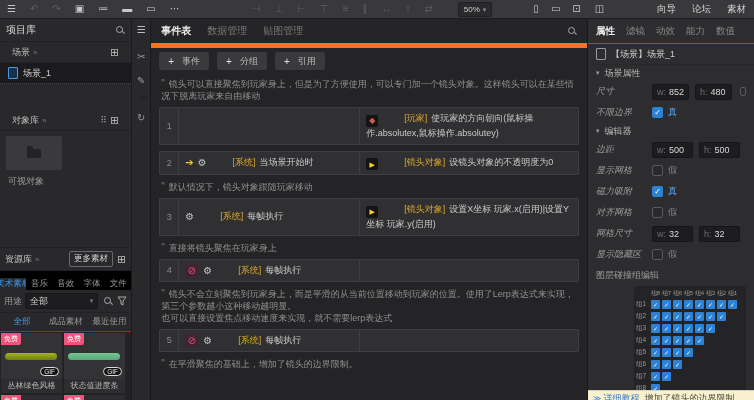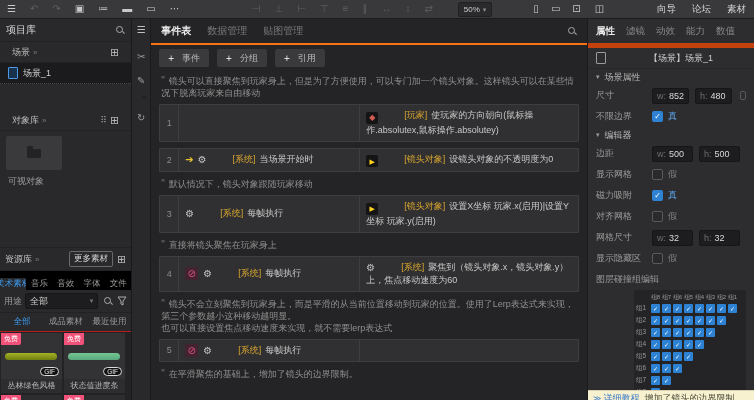--- a/index.html
+++ b/index.html
@@ -55,21 +55,21 @@
   .badge-free{position:absolute;left:0;top:0;background:#f2527a;color:#fff;font-size:7px;padding:1px 3px;border-radius:0 0 2px 0;z-index:2;}
   .badge-gif{position:absolute;right:3px;top:34px;background:#111;border:1px solid #ddd;color:#eee;font-size:6.5px;padding:0 3px;border-radius:5px;z-index:2;}
   .card .cname{position:absolute;left:0;right:0;bottom:2px;text-align:center;color:#b5b5b5;font-size:8px;white-space:nowrap;overflow:hidden;}
   .card.partial{height:14px;}
   
   .strip{width:18px;background:#29292b;border-right:1px solid #1a1a1c;display:flex;flex-direction:column;align-items:center;padding-top:5px;}
   .strip .s-ico{color:#9a9a9a;font-size:10px;margin-bottom:13px;}
   .strip .s-ico:first-child{margin-bottom:16px;color:#c0c0c0;}
   
   .events{width:438px;background:#242426;display:flex;flex-direction:column;}
-  .ev-hd{height:24px;display:flex;align-items:center;padding:0 10px;border-bottom:2px solid #f97316;justify-content:flex-end;}
+  .ev-hd{height:24px;display:flex;align-items:center;padding:0 10px;border-bottom:5px solid #f97316;justify-content:flex-end;}
   .ev-tab{margin-right:16px;color:#787878;font-size:10px;}
   .ev-tab.active{color:#ececec;font-weight:bold;}
   .ev-toolbar{height:26px;display:flex;align-items:center;padding:0 8px;}
   .ev-btn{height:18px;background:#3a3a3c;border-radius:2px;display:flex;align-items:center;padding:0 9px;margin-right:8px;}
   .ev-btn .plus{color:#e0e0e0;font-size:10px;margin-right:8px;}
   .ev-btn .lbl{color:#bdbdbd;}
   .ev-list{flex:1;overflow:hidden;padding-top:2px;}
   .ev-comment{margin:2px 10px 5px 10px;color:#8f8f8f;line-height:12px;}
   .cmt-quote{color:#777;margin-right:4px;font-size:10px;}
   .ev-row{display:flex;border:1px solid #3e3e40;background:#303032;margin:0 8px 6px 8px;border-radius:1px;}
@@ -79,29 +79,29 @@
   .tag{color:#d8a62e;margin-right:4px;padding-left:22px;}
   .gear{color:#c0c0c0;font-size:10px;margin-right:4px;vertical-align:-1px;display:inline-block;}
   .drag-arrow{color:#e8c531;font-size:10px;margin-right:4px;}
   .dis-badge{display:inline-flex;width:13px;height:13px;background:#432330;border-radius:2px;align-items:center;justify-content:center;color:#d84f7c;font-size:10px;margin-right:5px;}
   .spr{display:inline-flex;width:12px;height:12px;background:#141414;border-radius:2px;align-items:center;justify-content:center;margin-right:4px;vertical-align:-2px;}
   .spr.cam{color:#ffd21e;font-size:7px;}
   .spr.player{color:#cf5b52;font-size:8px;}
   .ev-text{color:#c9c9c9;}
   
   .rightcol{width:166px;background:#2d2d2f;border-left:1px solid #1a1a1c;display:flex;flex-direction:column;position:relative;}
-  .insp-tabs{height:24px;display:flex;align-items:center;padding:0 8px;border-bottom:5px solid #c2410c;}
+  .insp-tabs{height:24px;display:flex;align-items:center;padding:0 8px;border-bottom:1px solid #c2410c;}
   .insp-tab{margin-right:11px;color:#8a8a8a;font-size:9.5px;}
   .insp-tab.active{color:#ececec;font-weight:bold;}
-  .insp-obj{height:20px;display:flex;align-items:center;padding:0 8px;color:#cfcfcf;border-bottom:1px solid #28282a;gap:38px;}
+  .insp-obj{height:20px;display:flex;align-items:center;padding:0 8px;color:#cfcfcf;border-bottom:1px solid #28282a;}
   .insp-obj .doc-ico{border-color:#9a9a9a;background:transparent;}
   .insp-sec{height:16px;display:flex;align-items:center;padding:0 8px;color:#b5b5b5;}
   .insp-sec .tri{color:#9a9a9a;font-size:7px;margin-right:5px;}
   .f-row{height:21px;display:flex;align-items:center;padding:0 8px;}
-  .f-label{width:56px;color:#9a9a9a;flex:none;}
+  .f-label{width:56px;color:#9a9a9a;flex:none;font-style:italic;}
   .wh-input{width:42px;height:14px;background:#1d1d1f;border:1px solid #161618;border-radius:2px;display:flex;align-items:center;padding:0 4px;margin-right:6px;}
   .wh-input .pfx{color:#6f6f71;margin-right:3px;}
   .wh-input .val{color:#d8d8d8;}
   .cb{width:11px;height:11px;border-radius:2px;display:flex;align-items:center;justify-content:center;box-sizing:border-box;}
   .cb.on{background:#2e82d4;color:#fff;font-size:8px;}
   .cb.off{background:#2a2a2c;border:1px solid #5a5a5c;}
   .cb.small{width:9px;height:9px;border:1px solid #5a5a5c;background:transparent;margin-left:2px;}
   .bool-val{margin-left:5px;}
   .bool-val.on{color:#5aa0e6;} .bool-val.off{color:#8a8a8a;}
   .matrix-title{padding:4px 0 2px 8px;color:#9a9a9a;}
@@ -309,21 +309,20 @@
           <div class="cmt-line"><span class="cmt-quote">"</span><span>直接将镜头聚焦在玩家身上</span></div>
         </div>
         <div class="ev-row">
           <div class="ev-num">4</div>
           <div class="ev-cond">
             <span class="dis-badge">⊘</span>
             <span class="gear">⚙</span>
             <span class="tag">[系统]</span>
             <span class="ev-text">每帧执行</span>
           </div>
-          <div class="ev-act"><span class="gear">⚙</span><span class="tag">[系统]</span><span class="ev-text">聚焦到（镜头对象.x，镜头对象.y）上，焦点移动速度为60</span></div>
         </div>
         <div class="ev-comment">
           <div class="cmt-line"><span class="cmt-quote">"</span><span>镜头不会立刻聚焦到玩家身上，而是平滑的从当前位置移动到玩家的位置。使用了Lerp表达式来实现，第三个参数越小这种移动越明显。</span></div>
           <div class="cmt-line"><span>也可以直接设置焦点移动速度来实现，就不需要lerp表达式</span></div>
         </div>
         <div class="ev-row">
           <div class="ev-num">5</div>
           <div class="ev-cond">
             <span class="dis-badge">⊘</span>
             <span class="gear">⚙</span>

